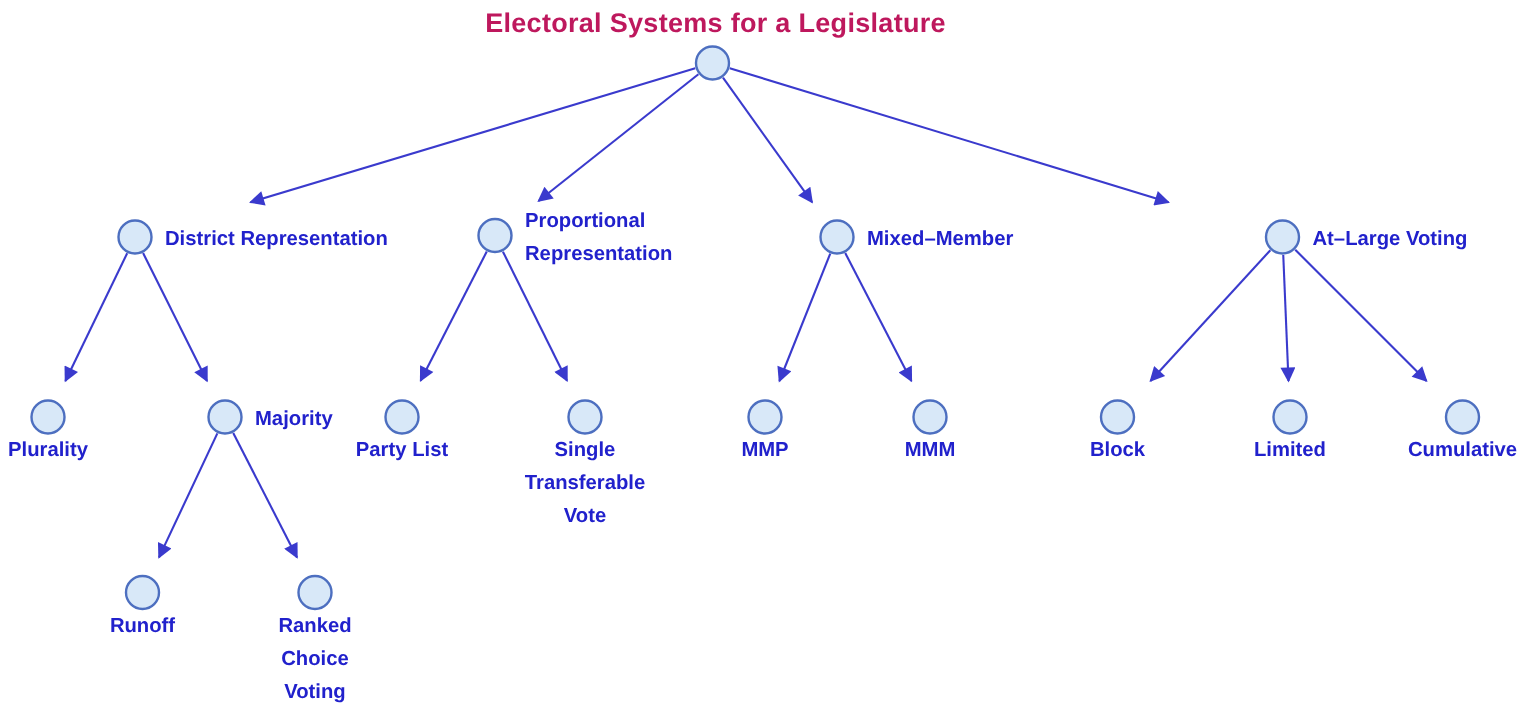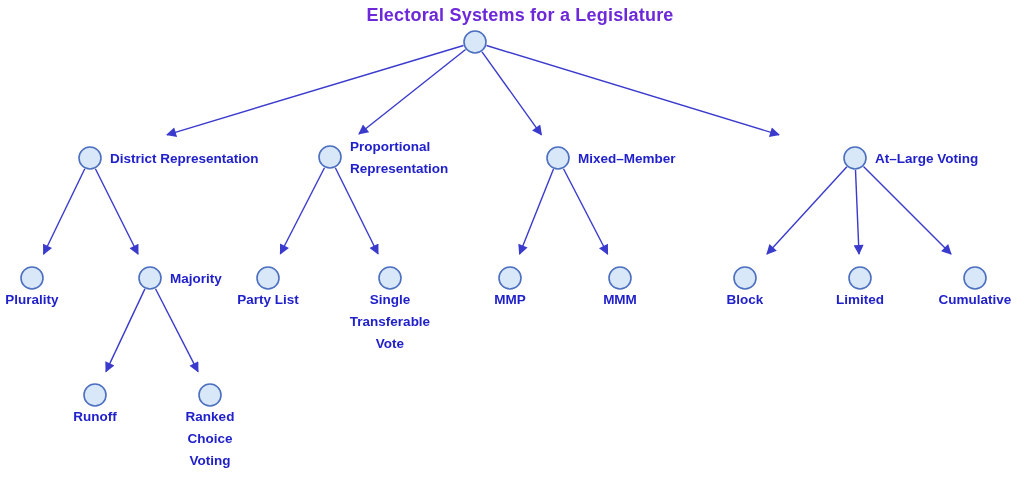--- a/index.html
+++ b/index.html
@@ -22,21 +22,21 @@
   }
   svg { position: absolute; top: 0; left: 0; }
   svg text {
     font: 700 13.5px "Liberation Sans", sans-serif;
   }
 </style>
 </head>
 <body>
 
 <div class="stage" style="background: rgb(255, 255, 255);">
-  <div class="diagram-title" style="color: #6d28d9; margin-left: 43px;">Electoral Systems for a Legislature</div>
+  <div class="diagram-title" style="color: #be185d;">Electoral Systems for a Legislature</div>
   <svg id="tree" width="1024" height="483" viewBox="0 0 1024 483">
       <defs>
         <marker id="arrowhead" viewBox="0 0 10 10" refX="9" refY="5" markerWidth="13" markerHeight="10" markerUnits="userSpaceOnUse" orient="auto">
           <path d="M 0 0 L 10 5 L 0 10 z" fill="#3a3acd"></path>
         </marker>
       </defs>
       <line x1="463.5" y1="45.5" x2="167.0" y2="134.8" stroke="#3a3acd" stroke-width="1.4" marker-end="url(#arrowhead)"></line>
       <line x1="465.6" y1="49.5" x2="359.0" y2="134.0" stroke="#3a3acd" stroke-width="1.4" marker-end="url(#arrowhead)"></line>
       <line x1="482.0" y1="51.8" x2="541.4" y2="134.8" stroke="#3a3acd" stroke-width="1.4" marker-end="url(#arrowhead)"></line>
       <line x1="486.5" y1="45.5" x2="779.0" y2="134.8" stroke="#3a3acd" stroke-width="1.4" marker-end="url(#arrowhead)"></line>

